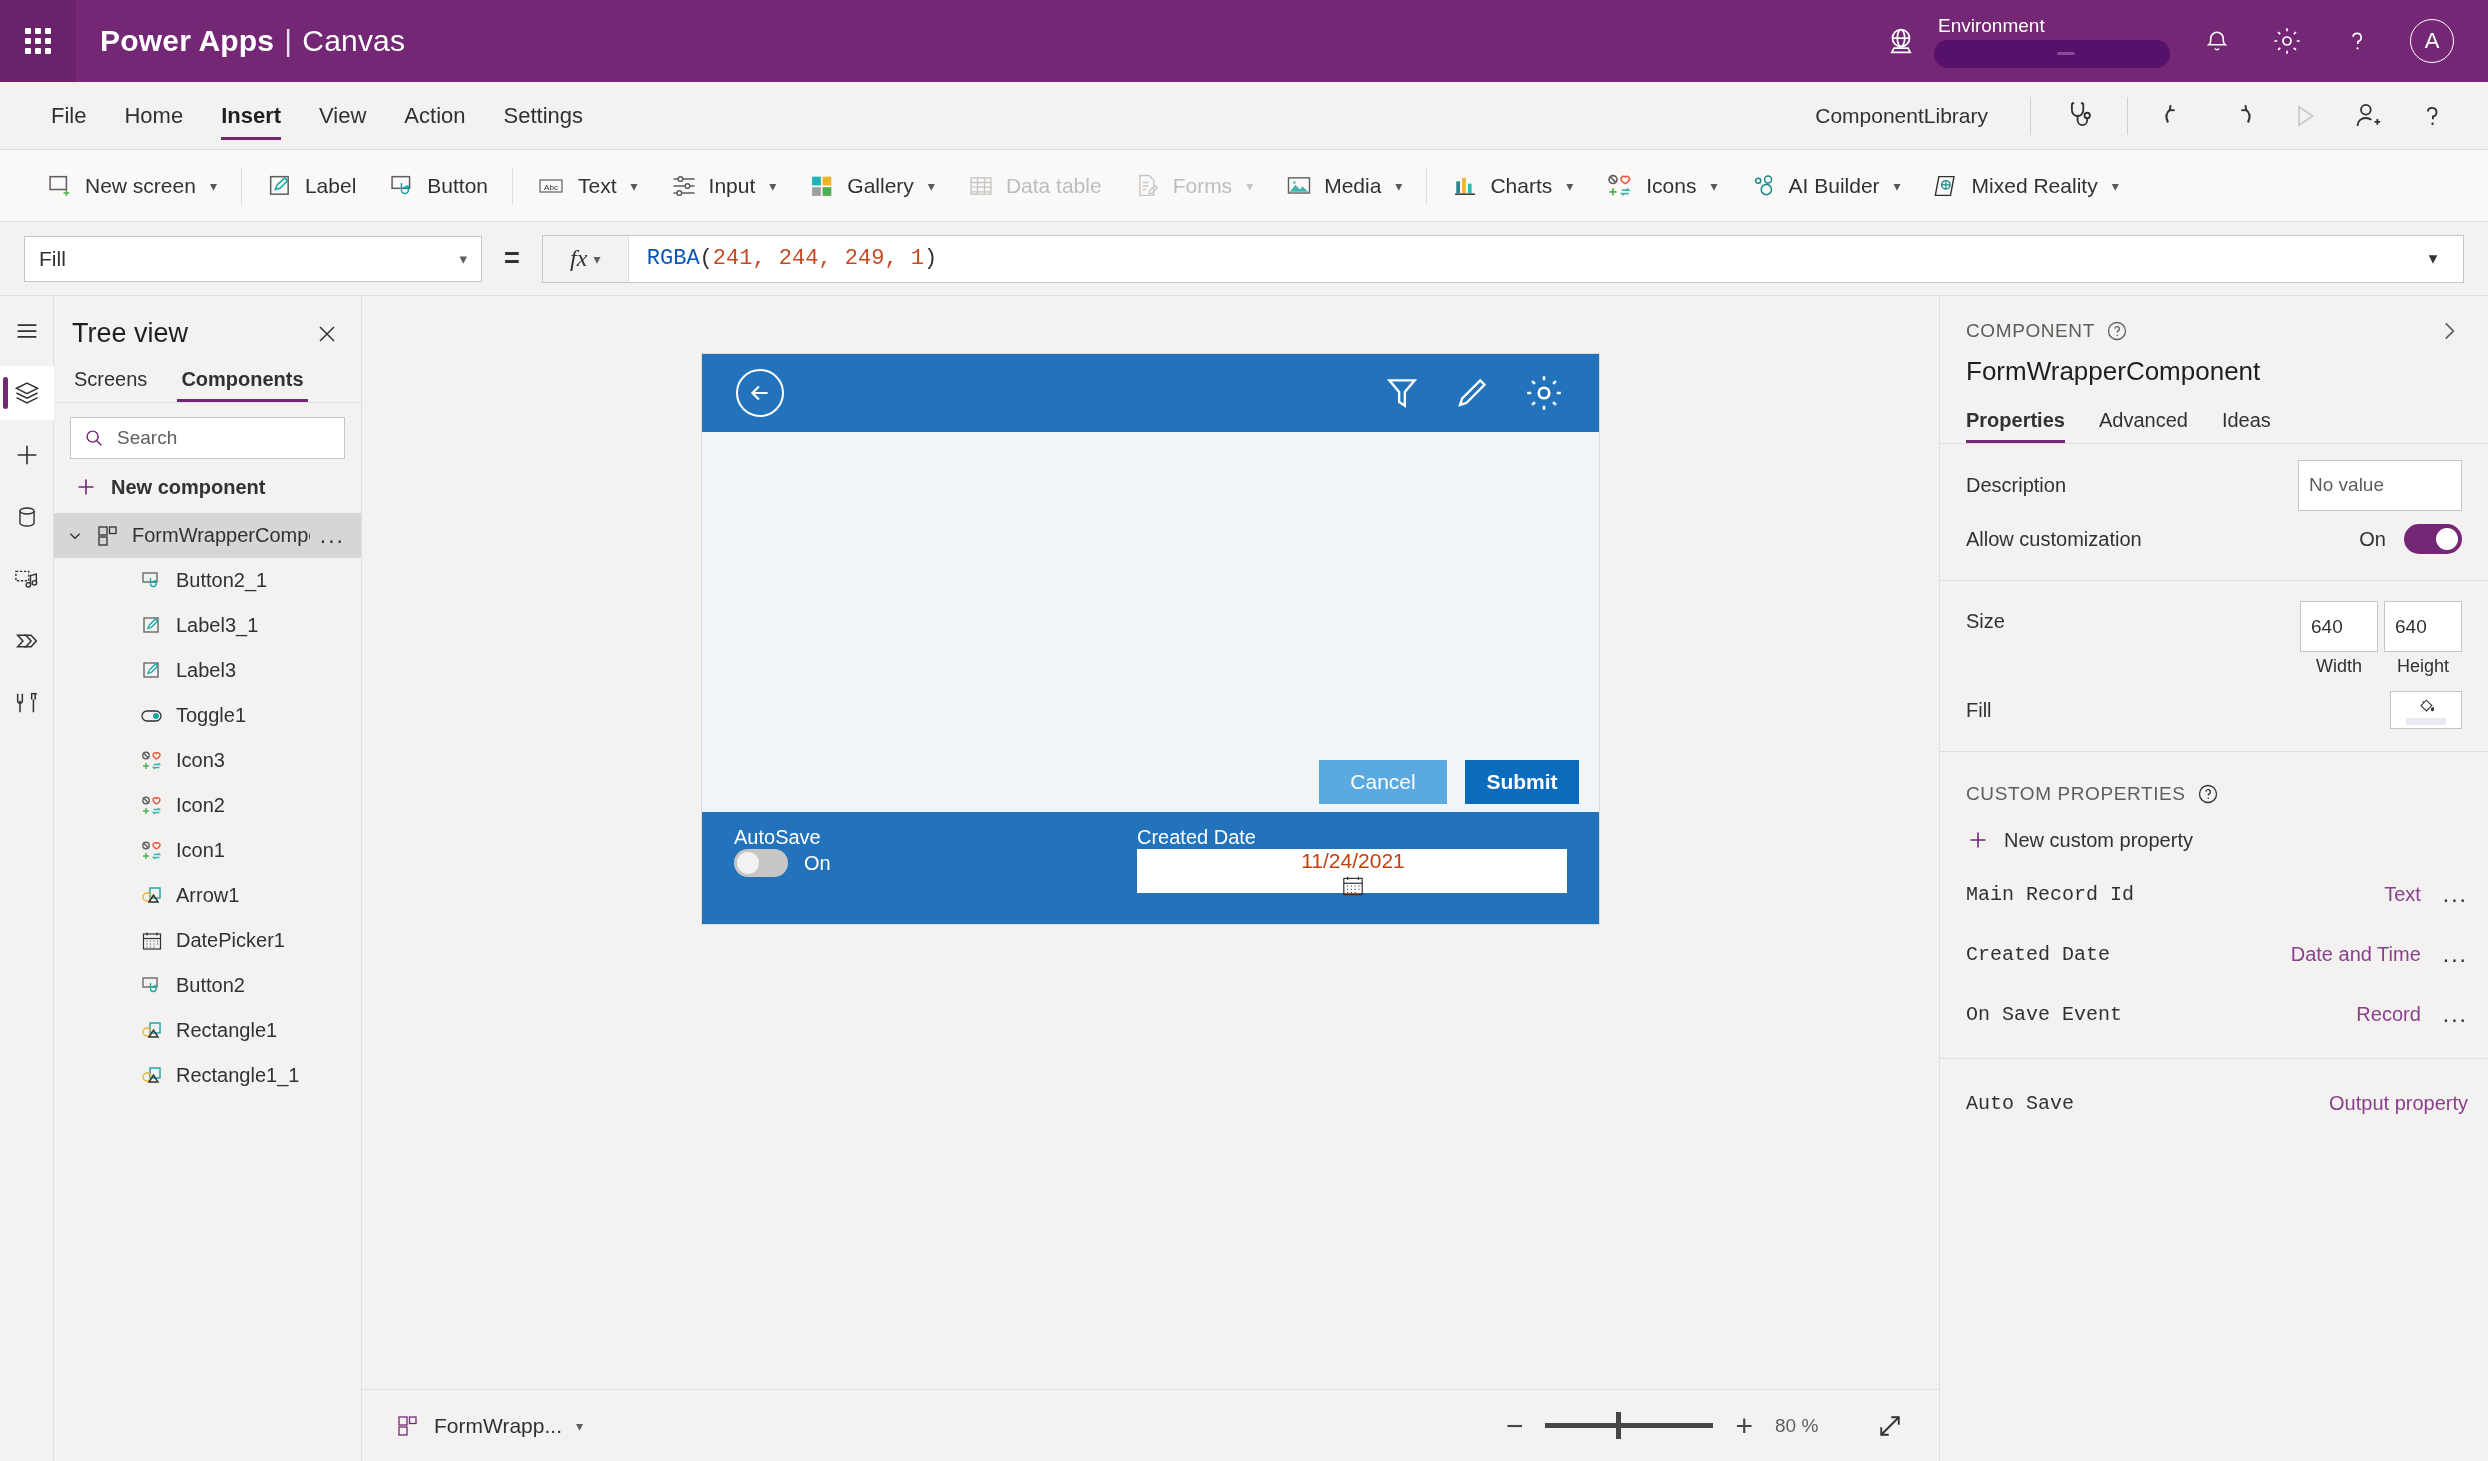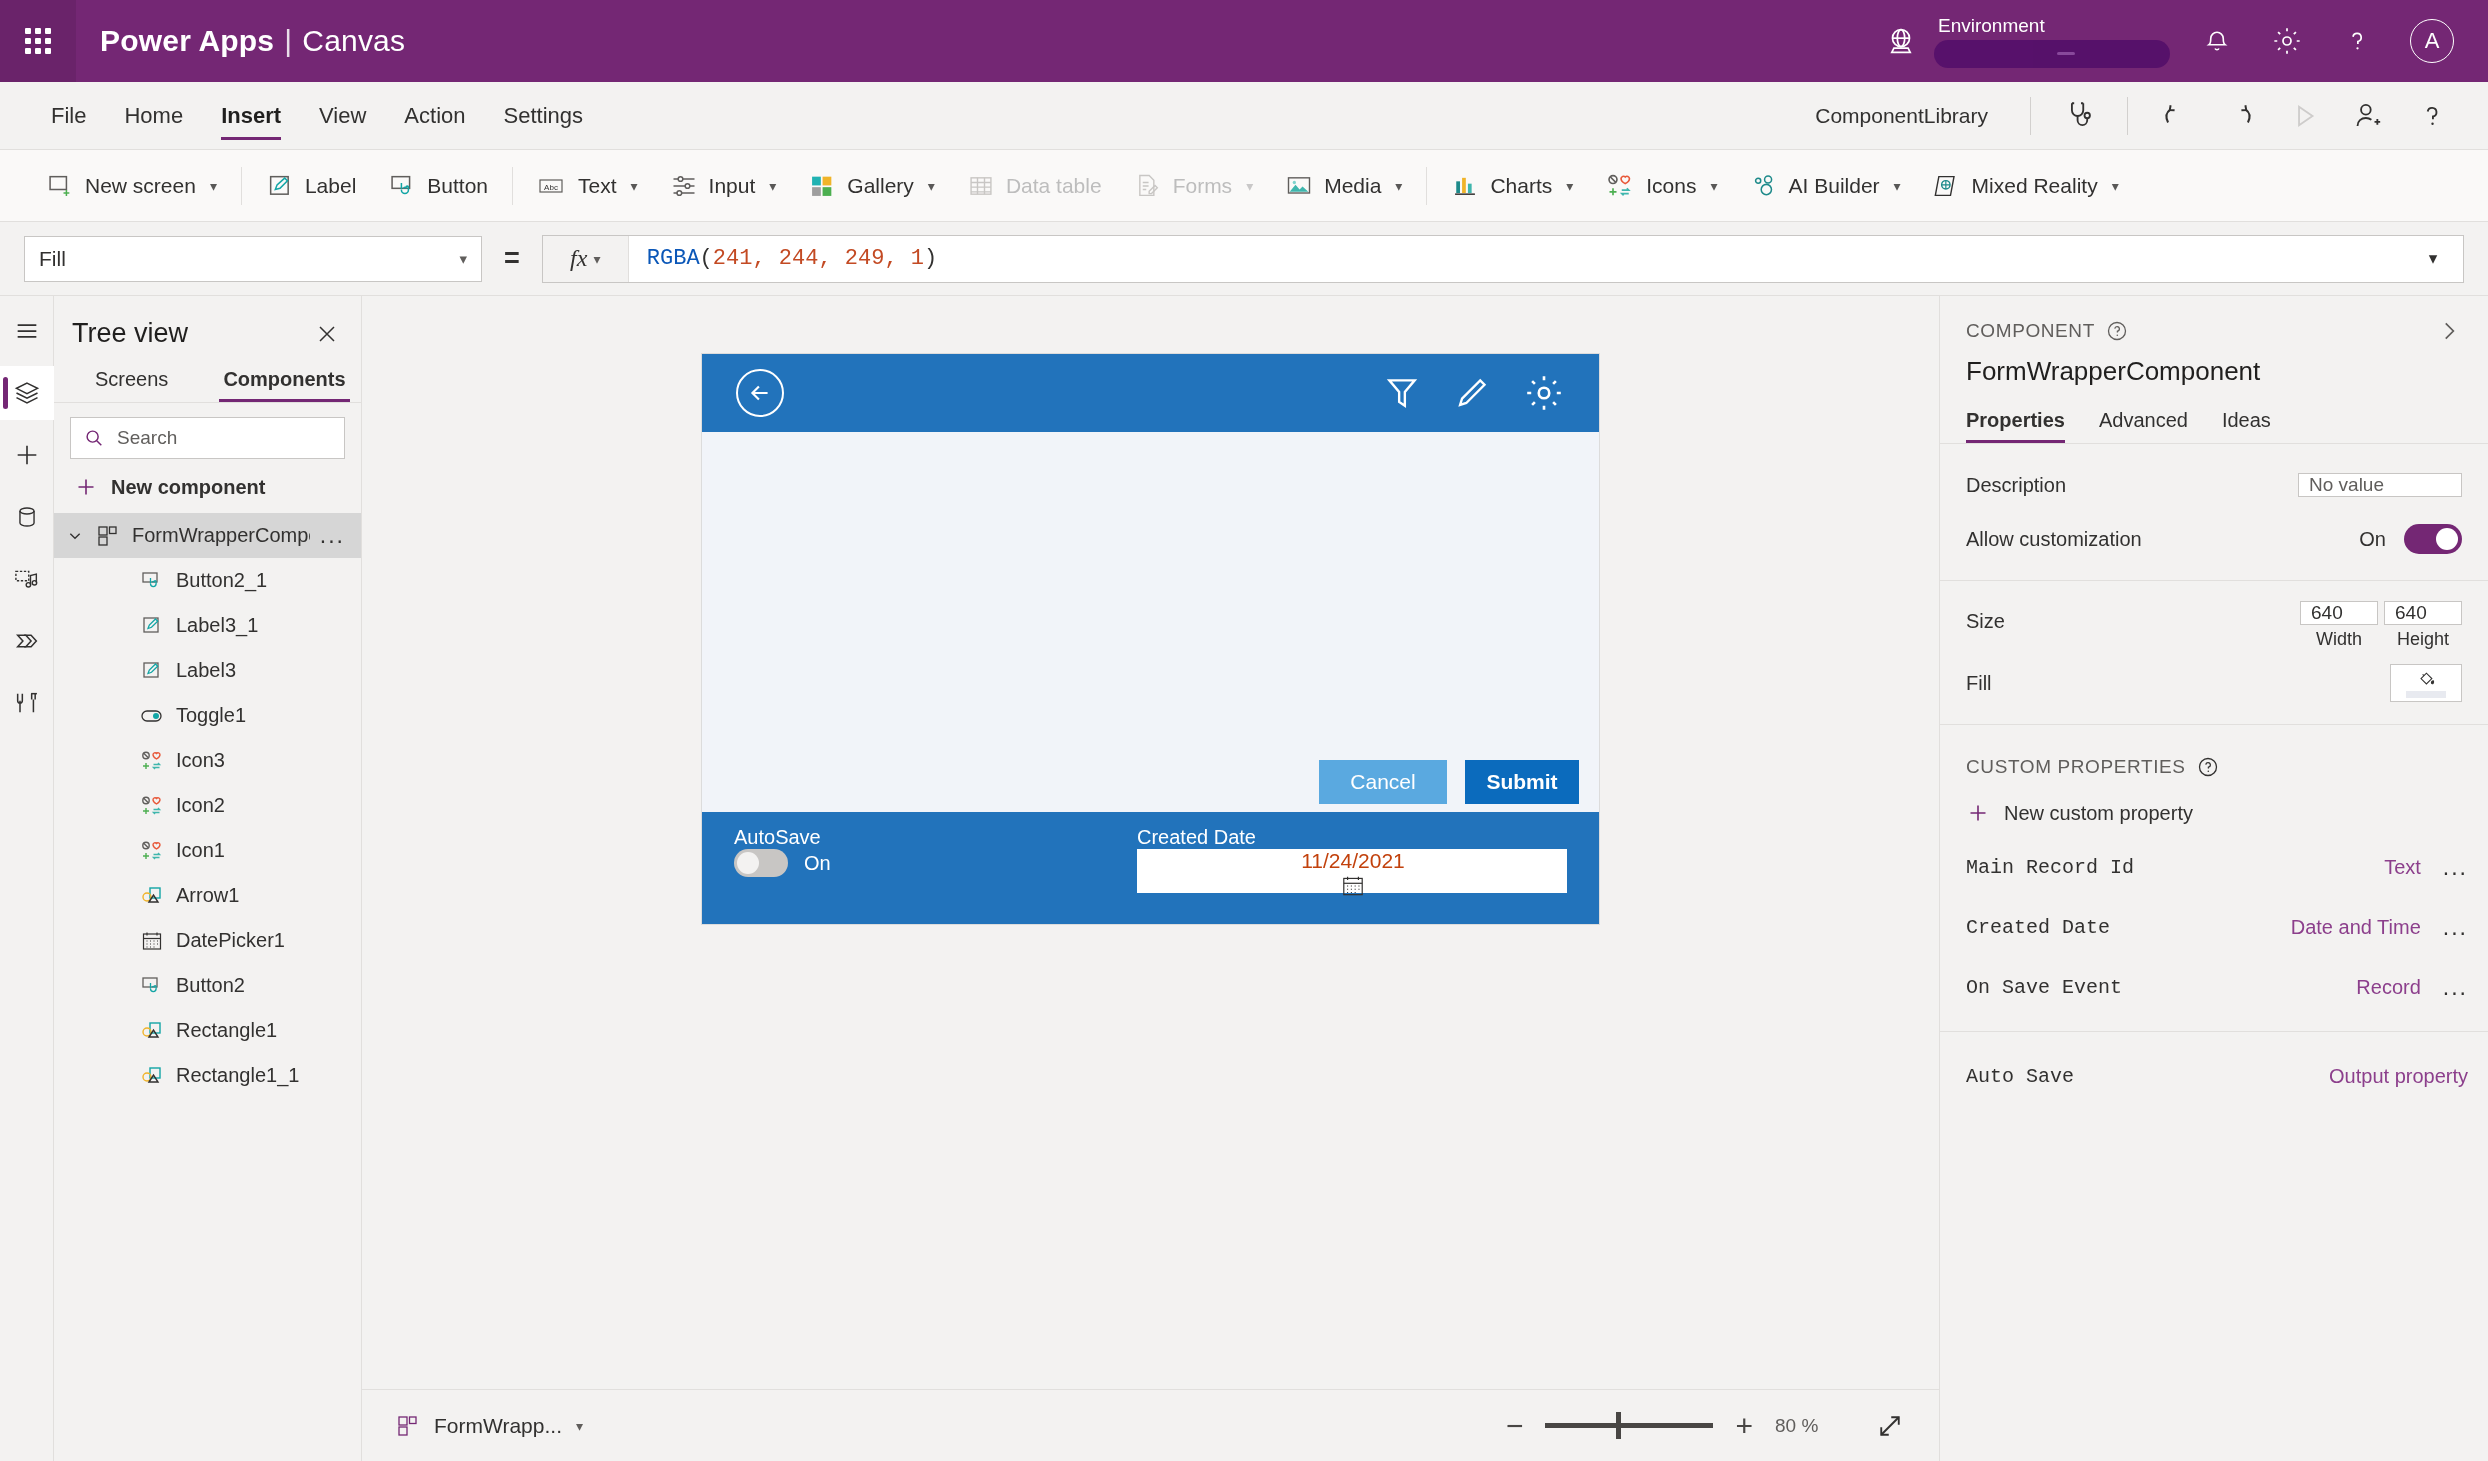--- a/index.html
+++ b/index.html
@@ -107,21 +107,21 @@
   .tree {
     width: 308px; flex: 0 0 308px; background: #f3f2f1; border-right: 1px solid #e1dfdd;
     display: flex; flex-direction: column; min-height: 0;
   }
   .tree-head { display: flex; align-items: flex-start; padding: 22px 18px 0 18px; }
   .tree-title { font-size: 27px; color: #201f1e; flex: 1; }
   .tree-close { cursor: pointer; padding: 4px; }
   .tree-tabs { display: flex; padding: 18px 16px 0 16px; border-bottom: 1px solid #e1dfdd; }
   .tree-tab {
     font-size: 20px; color: #323130; padding: 0 4px 11px 4px; margin-right: 26px;
-    cursor: pointer; position: relative; margin-left: 21px;
+    cursor: pointer; position: relative;
   }
   .tree-tab.active { font-weight: bold; }
   .tree-tab.active::after {
     content: ""; position: absolute; left: 0; right: 0; bottom: 0; height: 3px; background: #742774;
   }
   .search-wrap { padding: 14px 16px 0 16px; }
   .search-box {
     display: flex; align-items: center; gap: 12px; height: 42px; background: #fff;
     border: 1px solid #c8c6c4; padding: 0 12px;
   }
@@ -228,21 +228,21 @@
     font-size: 20px; color: #323130; padding-bottom: 11px; margin-right: 34px;
     cursor: pointer; position: relative;
   }
   .props-tab.active { font-weight: bold; }
   .props-tab.active::after {
     content: ""; position: absolute; left: 0; right: 0; bottom: 0; height: 3px; background: #742774;
   }
   .prow { display: flex; align-items: center; padding: 0 26px; min-height: 54px; }
   .prow .plabel { font-size: 20px; color: #323130; flex: 1; }
   .pinput {
-    width: 164px; height: 24px; border: 1px solid #c8c6c4; background: #fff; font-size: 19px;
+    width: 164px; height: 51px; border: 1px solid #c8c6c4; background: #fff; font-size: 19px;
     color: #323130; padding: 0 10px; outline: 0; font-family: "Liberation Sans", sans-serif;
   }
   .pinput::placeholder { color: #605e5c; }
   .ptoggle-on {
     width: 58px; height: 30px; border-radius: 15px; background: #742774; position: relative; cursor: pointer;
     margin-left: 18px;
   }
   .ptoggle-on::after {
     content: ""; position: absolute; right: 4px; top: 4px; width: 22px; height: 22px;
     border-radius: 50%; background: #fff;

